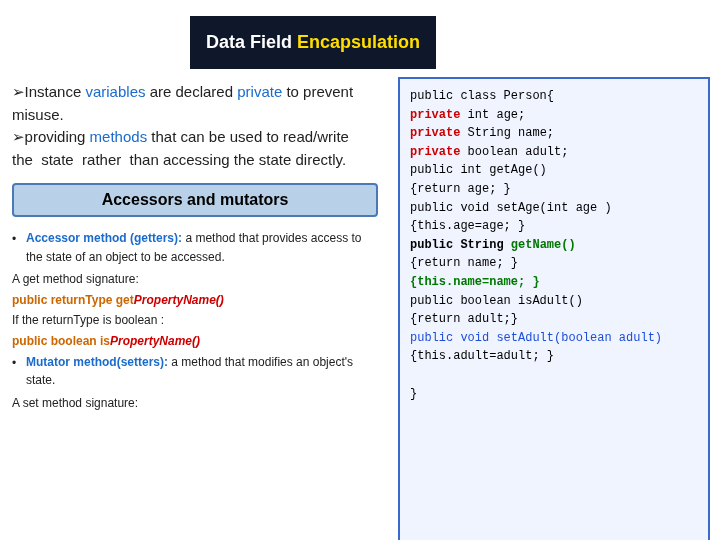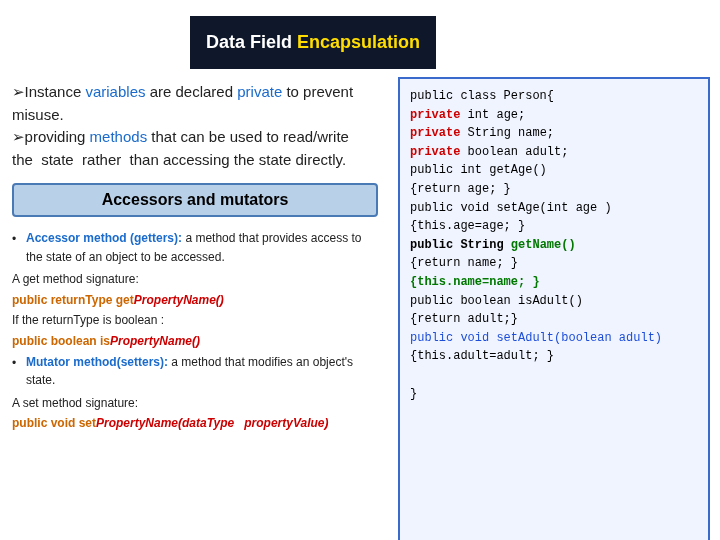--- a/index.html
+++ b/index.html
@@ -155,23 +155,20 @@
       <div class="line">
         <span class="orange-bold">public boolean is</span><span class="red-bold"><i>PropertyName()</i></span>
       </div>
 
       <div class="bullet">
         <span class="bullet-dot">•</span>
         <span><span class="bold-blue">Mutator method(setters):</span><span class="normal"> a method that modifies an object's state.</span></span>
       </div>
 
       <div class="line">A set method signature:</div>
-      <div class="line">
-        <span class="orange-bold">public void set</span><span class="red-bold"><i>PropertyName(dataType&nbsp;&nbsp; propertyValue)</i></span>
-      </div>
 
     </div>
   </div>
 
   <div class="right-panel">
     <span class="code-line"><span style="color:#000;">public class Person{</span></span>
     <span class="code-line"><span style="color:#cc0000; font-weight:bold;">private</span><span style="color:#000;"> int age;</span></span>
     <span class="code-line"><span style="color:#cc0000; font-weight:bold;">private</span><span style="color:#000;"> String name;</span></span>
     <span class="code-line"><span style="color:#cc0000; font-weight:bold;">private</span><span style="color:#000;"> boolean adult;</span></span>
     <span class="code-line"><span style="color:#000;">public int getAge()</span></span>

